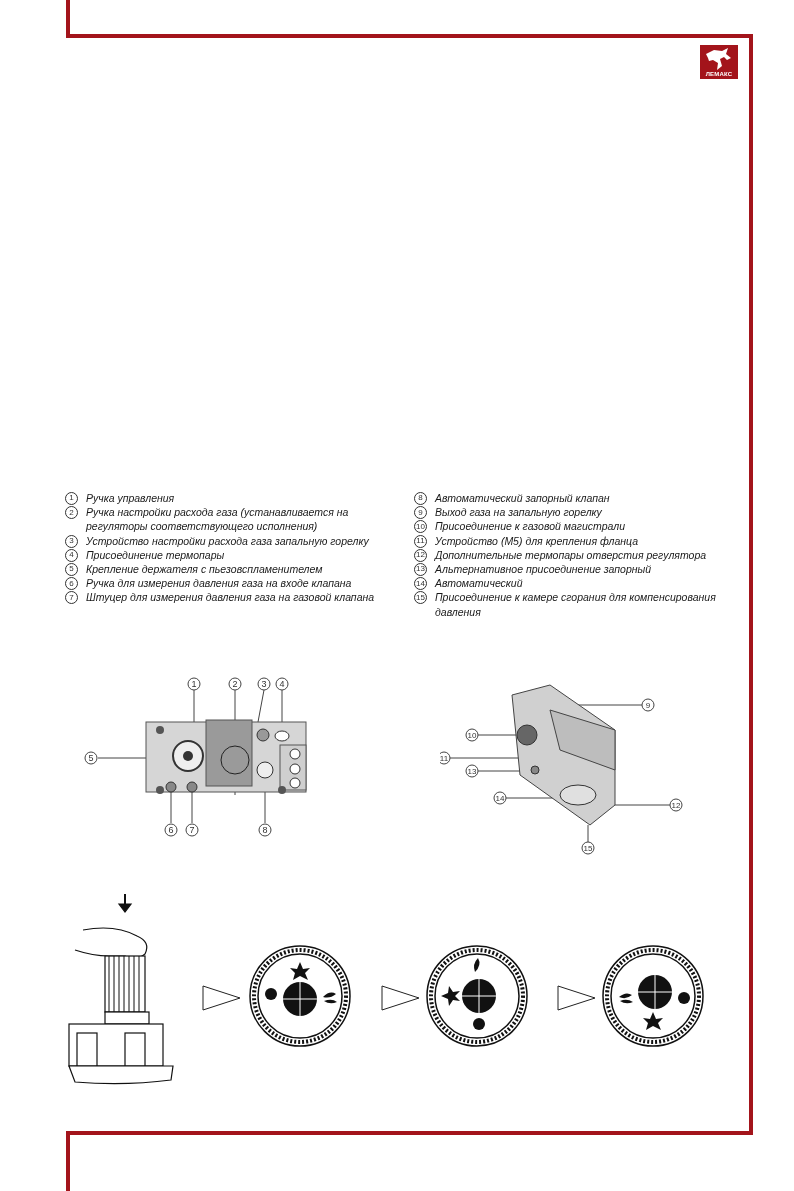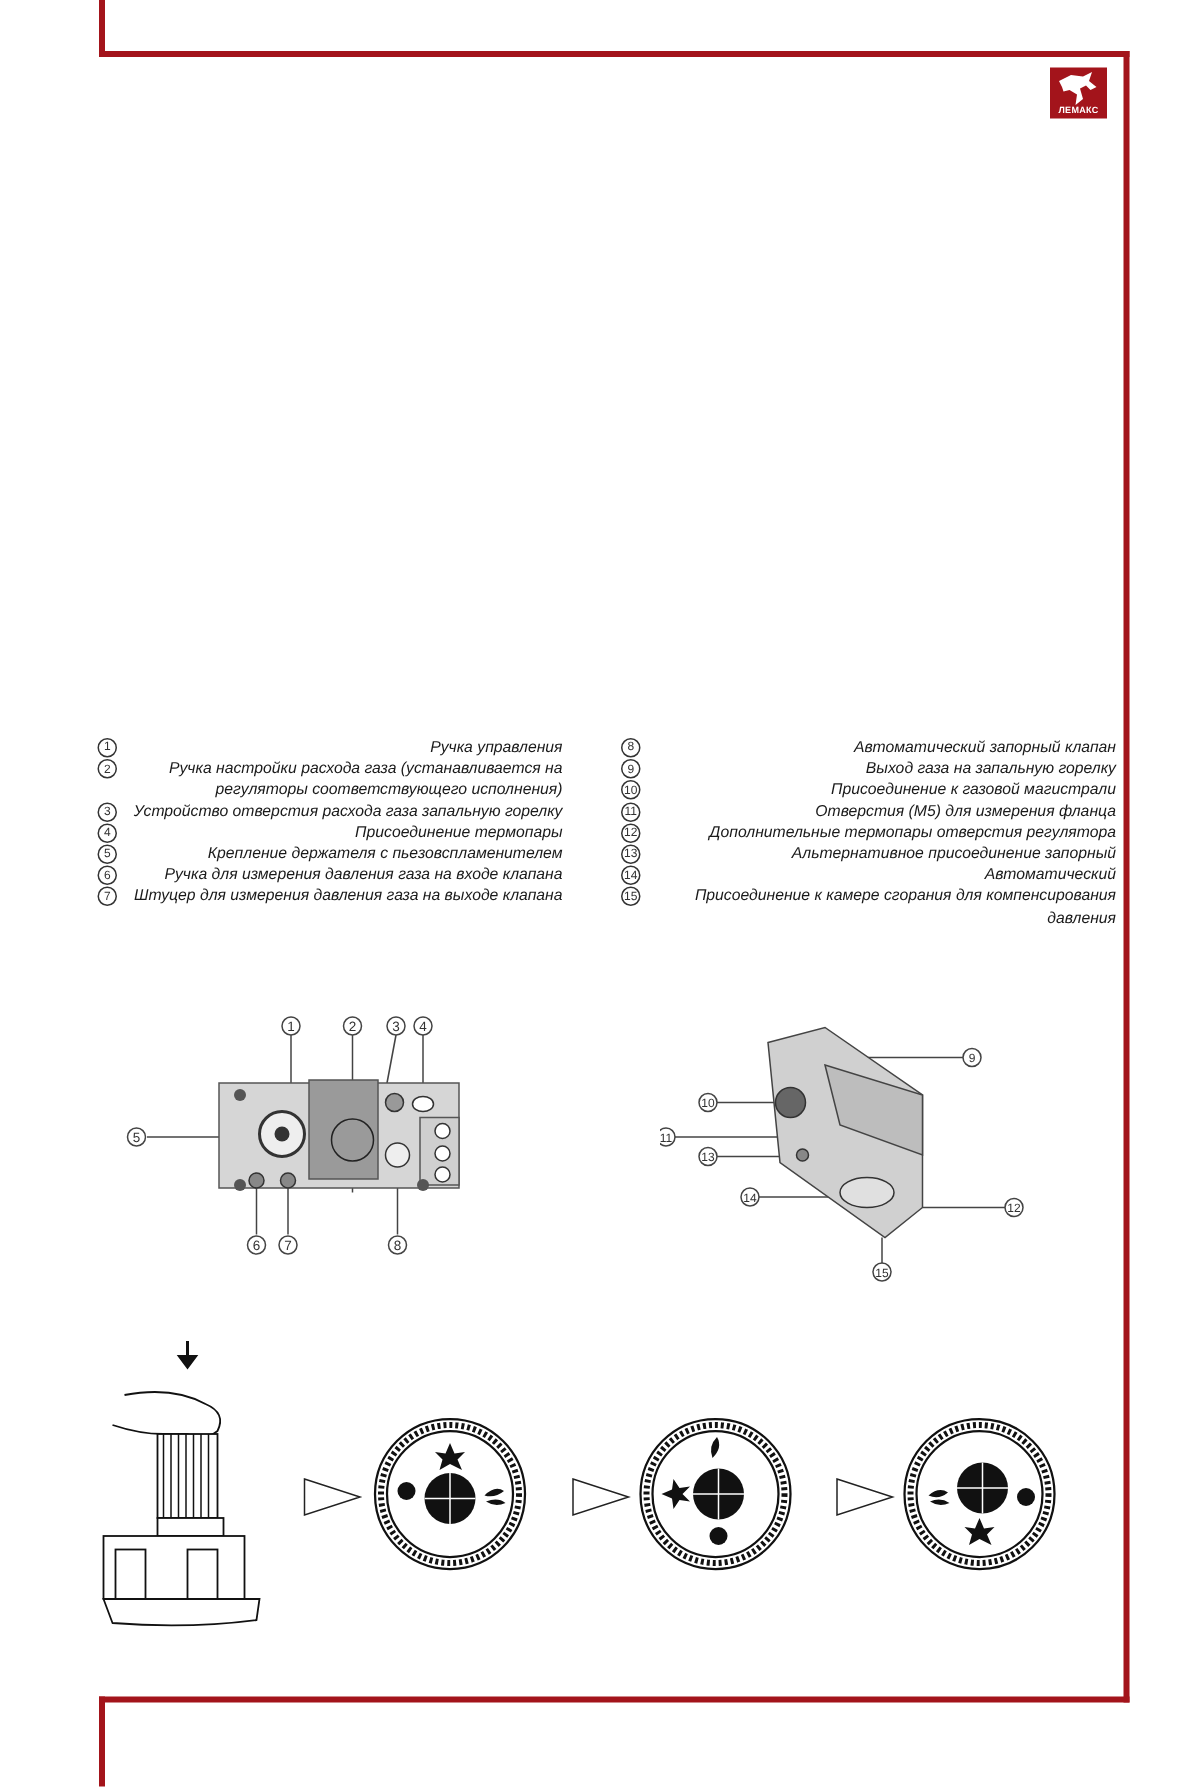--- a/index.html
+++ b/index.html
@@ -7,21 +7,21 @@
          font-family:"Liberation Sans", sans-serif; color:#1a1a1a; }
   .frame { position:absolute; background:#a3141b; }
   .logo { position:absolute; left:700px; top:45px; width:38px; height:34px; background:#a3141b; }
   .logo-text { position:absolute; left:0; right:0; bottom:2px; text-align:center; color:#fff;
                font-size:6px; font-weight:bold; letter-spacing:0.2px; }
   .legend { position:absolute; font-size:10.5px; font-style:italic; line-height:14.2px; }
   .legend .item { display:flex; align-items:flex-start; }
   .num { display:inline-flex; width:11px; height:11px; border:1px solid #333; border-radius:50%;
          font-size:8px; font-style:normal; align-items:center; justify-content:center;
          margin-right:8px; margin-top:1px; flex:0 0 auto; color:#333; }
-  .legend .txt { flex:1;text-align:right; }
+  .legend .txt { flex:1; }
   svg { position:absolute; }
   .callout { font-size:9px; font-family:"Liberation Sans", sans-serif; }
 </style>
 </head>
 <body>
 
 <div class="frame" style="left:66px;top:0;width:4px;height:38px;"></div>
 <div class="frame" style="left:66px;top:34px;width:687px;height:4px;"></div>
 <div class="frame" style="left:749px;top:34px;width:4px;height:1101px;"></div>
 <div class="frame" style="left:66px;top:1131px;width:687px;height:4px;"></div>
@@ -38,56 +38,56 @@
   <div class="item">
       <span class="num">1</span>
       <span class="txt">Ручка  управления</span>
     </div>
   <div class="item">
       <span class="num">2</span>
       <span class="txt">Ручка  настройки расхода газа (устанавливается на регуляторы соответствующего исполнения)</span>
     </div>
   <div class="item">
       <span class="num">3</span>
-      <span class="txt">Устройство отверстия расхода газа запальную горелку</span>
+      <span class="txt">Устройство настройки расхода газа запальную горелку</span>
     </div>
   <div class="item">
       <span class="num">4</span>
       <span class="txt">Присоединение термопары</span>
     </div>
   <div class="item">
       <span class="num">5</span>
       <span class="txt">Крепление держателя  с пьезовспламенителем</span>
     </div>
   <div class="item">
       <span class="num">6</span>
       <span class="txt">Ручка для измерения давления газа на входе клапана</span>
     </div>
   <div class="item">
       <span class="num">7</span>
-      <span class="txt">Штуцер для измерения давления газа на выходе клапана</span>
+      <span class="txt">Штуцер для измерения давления газа на газовой клапана</span>
     </div>
 </div>
 
 <div class="legend" style="left:414px;top:491px;width:330px;">
   <div class="item">
       <span class="num">8</span>
       <span class="txt">Автоматический запорный клапан</span>
     </div>
   <div class="item">
       <span class="num">9</span>
       <span class="txt">Выход газа на запальную  горелку</span>
     </div>
   <div class="item">
       <span class="num">10</span>
       <span class="txt">Присоединение к газовой магистрали</span>
     </div>
   <div class="item">
       <span class="num">11</span>
-      <span class="txt">Отверстия (М5) для измерения фланца</span>
+      <span class="txt">Устройство (М5) для крепления фланца</span>
     </div>
   <div class="item">
       <span class="num">12</span>
       <span class="txt">Дополнительные термопары отверстия регулятора</span>
     </div>
   <div class="item">
       <span class="num">13</span>
       <span class="txt">Альтернативное присоединение запорный</span>
     </div>
   <div class="item">

